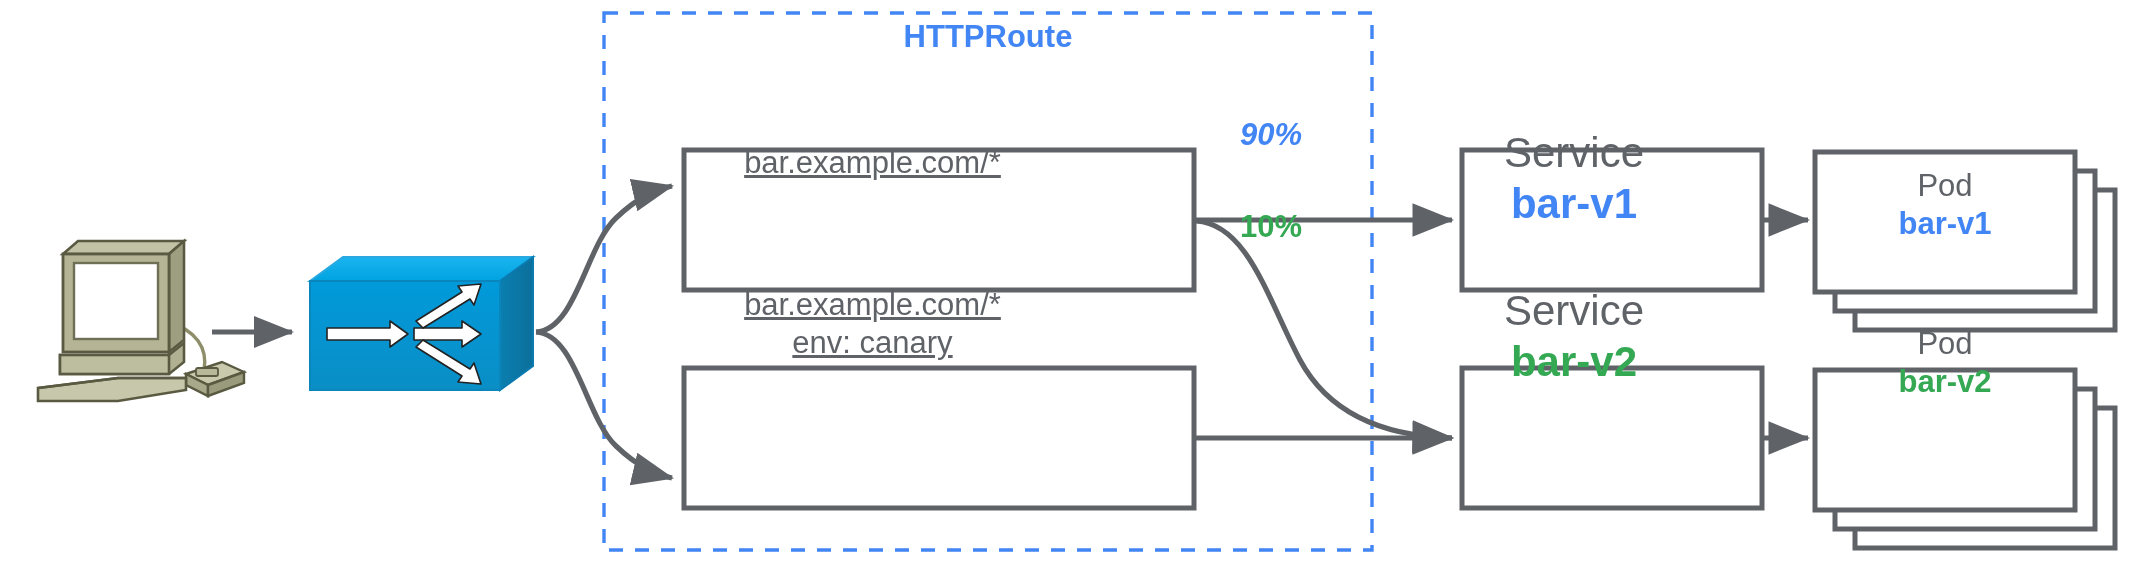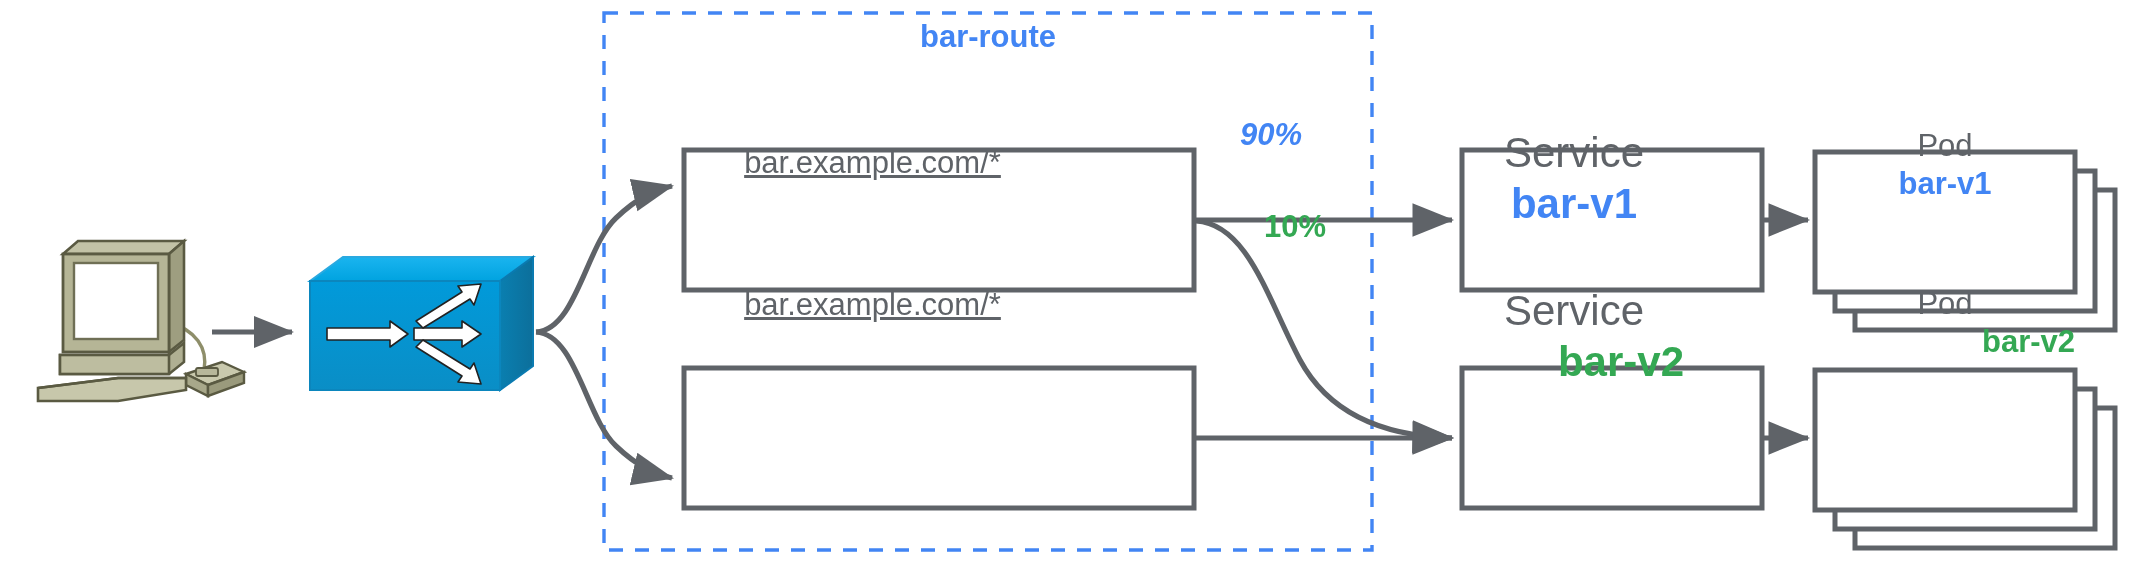--- a/index.html
+++ b/index.html
@@ -38,21 +38,20 @@
     color: #5f6368;
     font-weight: normal;
   }
   .blue-bold {
     color: #4285f4;
     font-weight: bold;
   }
   .green-bold {
     color: #34a853;
     font-weight: bold;
-    text-align: right;
   }
   .t-lb {
     font-size: 35px;
     left: 100px;
     top: 101px;
     width: 410px;
   }
   .t-route-title {
     font-size: 31px;
     left: 604px;
@@ -74,20 +73,21 @@
   .t-pct-10 { left: 1216px; top: 208px; width: 110px; }
   .t-svc {
     font-size: 42px;
     width: 220px;
   }
   .t-svc-1 { left: 1464px; top: 127px; }
   .t-svc-2 { left: 1464px; top: 285px; }
   .t-pod {
     font-size: 31px;
     width: 260px;
+    margin-top: 40px;
   }
   .t-pod-1 { left: 1815px; top: 127px; }
   .t-pod-2 { left: 1815px; top: 285px; }
   .line2 { display: block; }
 </style>
 </head>
 <body>
 
 <div id="canvas">
 
@@ -180,29 +180,30 @@
 
     <g>
       <rect x="1855" y="408" width="260" height="140" fill="#ffffff" stroke="#5f6368" stroke-width="5"></rect>
       <rect x="1835" y="389" width="260" height="140" fill="#ffffff" stroke="#5f6368" stroke-width="5"></rect>
       <rect x="1815" y="370" width="260" height="140" fill="#ffffff" stroke="#5f6368" stroke-width="5"></rect>
     </g>
   </svg>
 
 
   <div class="lbl t-route-title blue-bold">
-    <span class="line2">bar-route</span>
+    <span>HTTPRoute</span>
   </div>
 
   <div class="lbl t-match t-match-1 gray-reg">
     <span>bar.example.com/*</span>
   </div>
 
   <div class="lbl t-match t-match-2 gray-reg">
     <span>bar.example.com/*</span>
+    <span class="line2">env: canary</span>
   </div>
 
   <div class="lbl t-pct t-pct-90 blue-bold">90%</div>
   <div class="lbl t-pct t-pct-10 green-bold">10%</div>
 
   <div class="lbl t-svc t-svc-1">
     <span class="gray-reg">Service</span>
     <span class="line2 blue-bold">bar-v1</span>
   </div>
 

